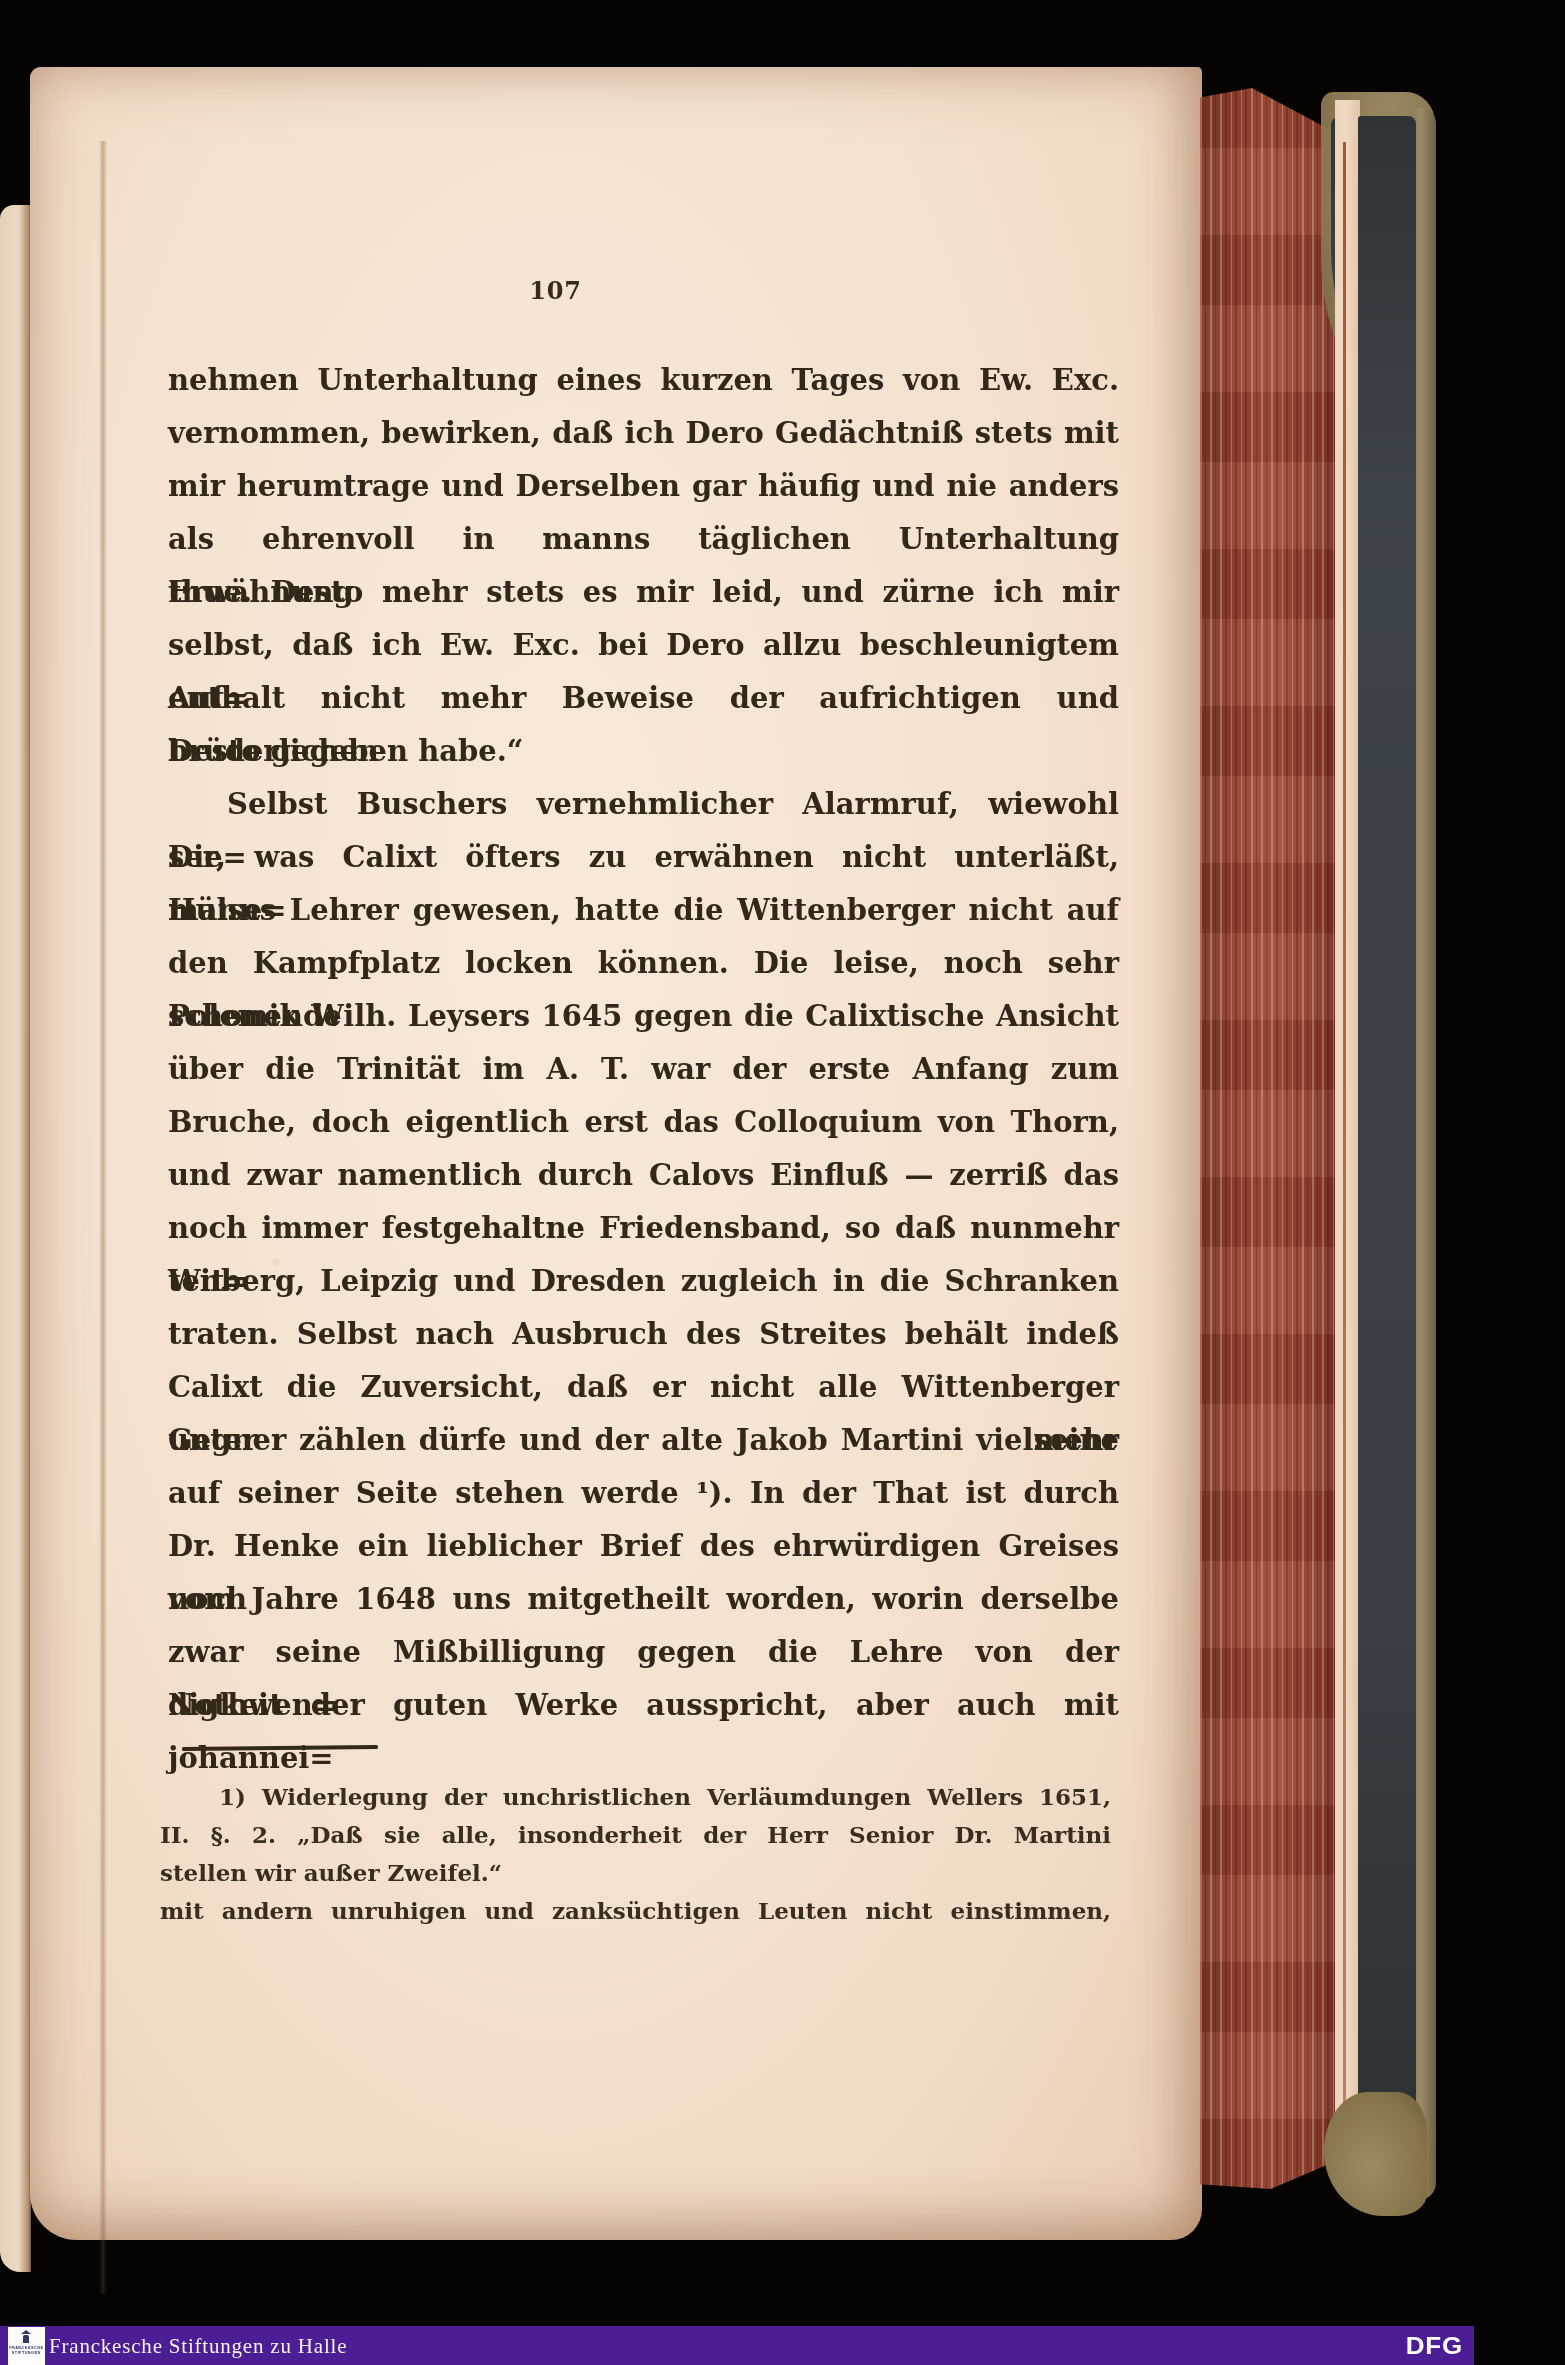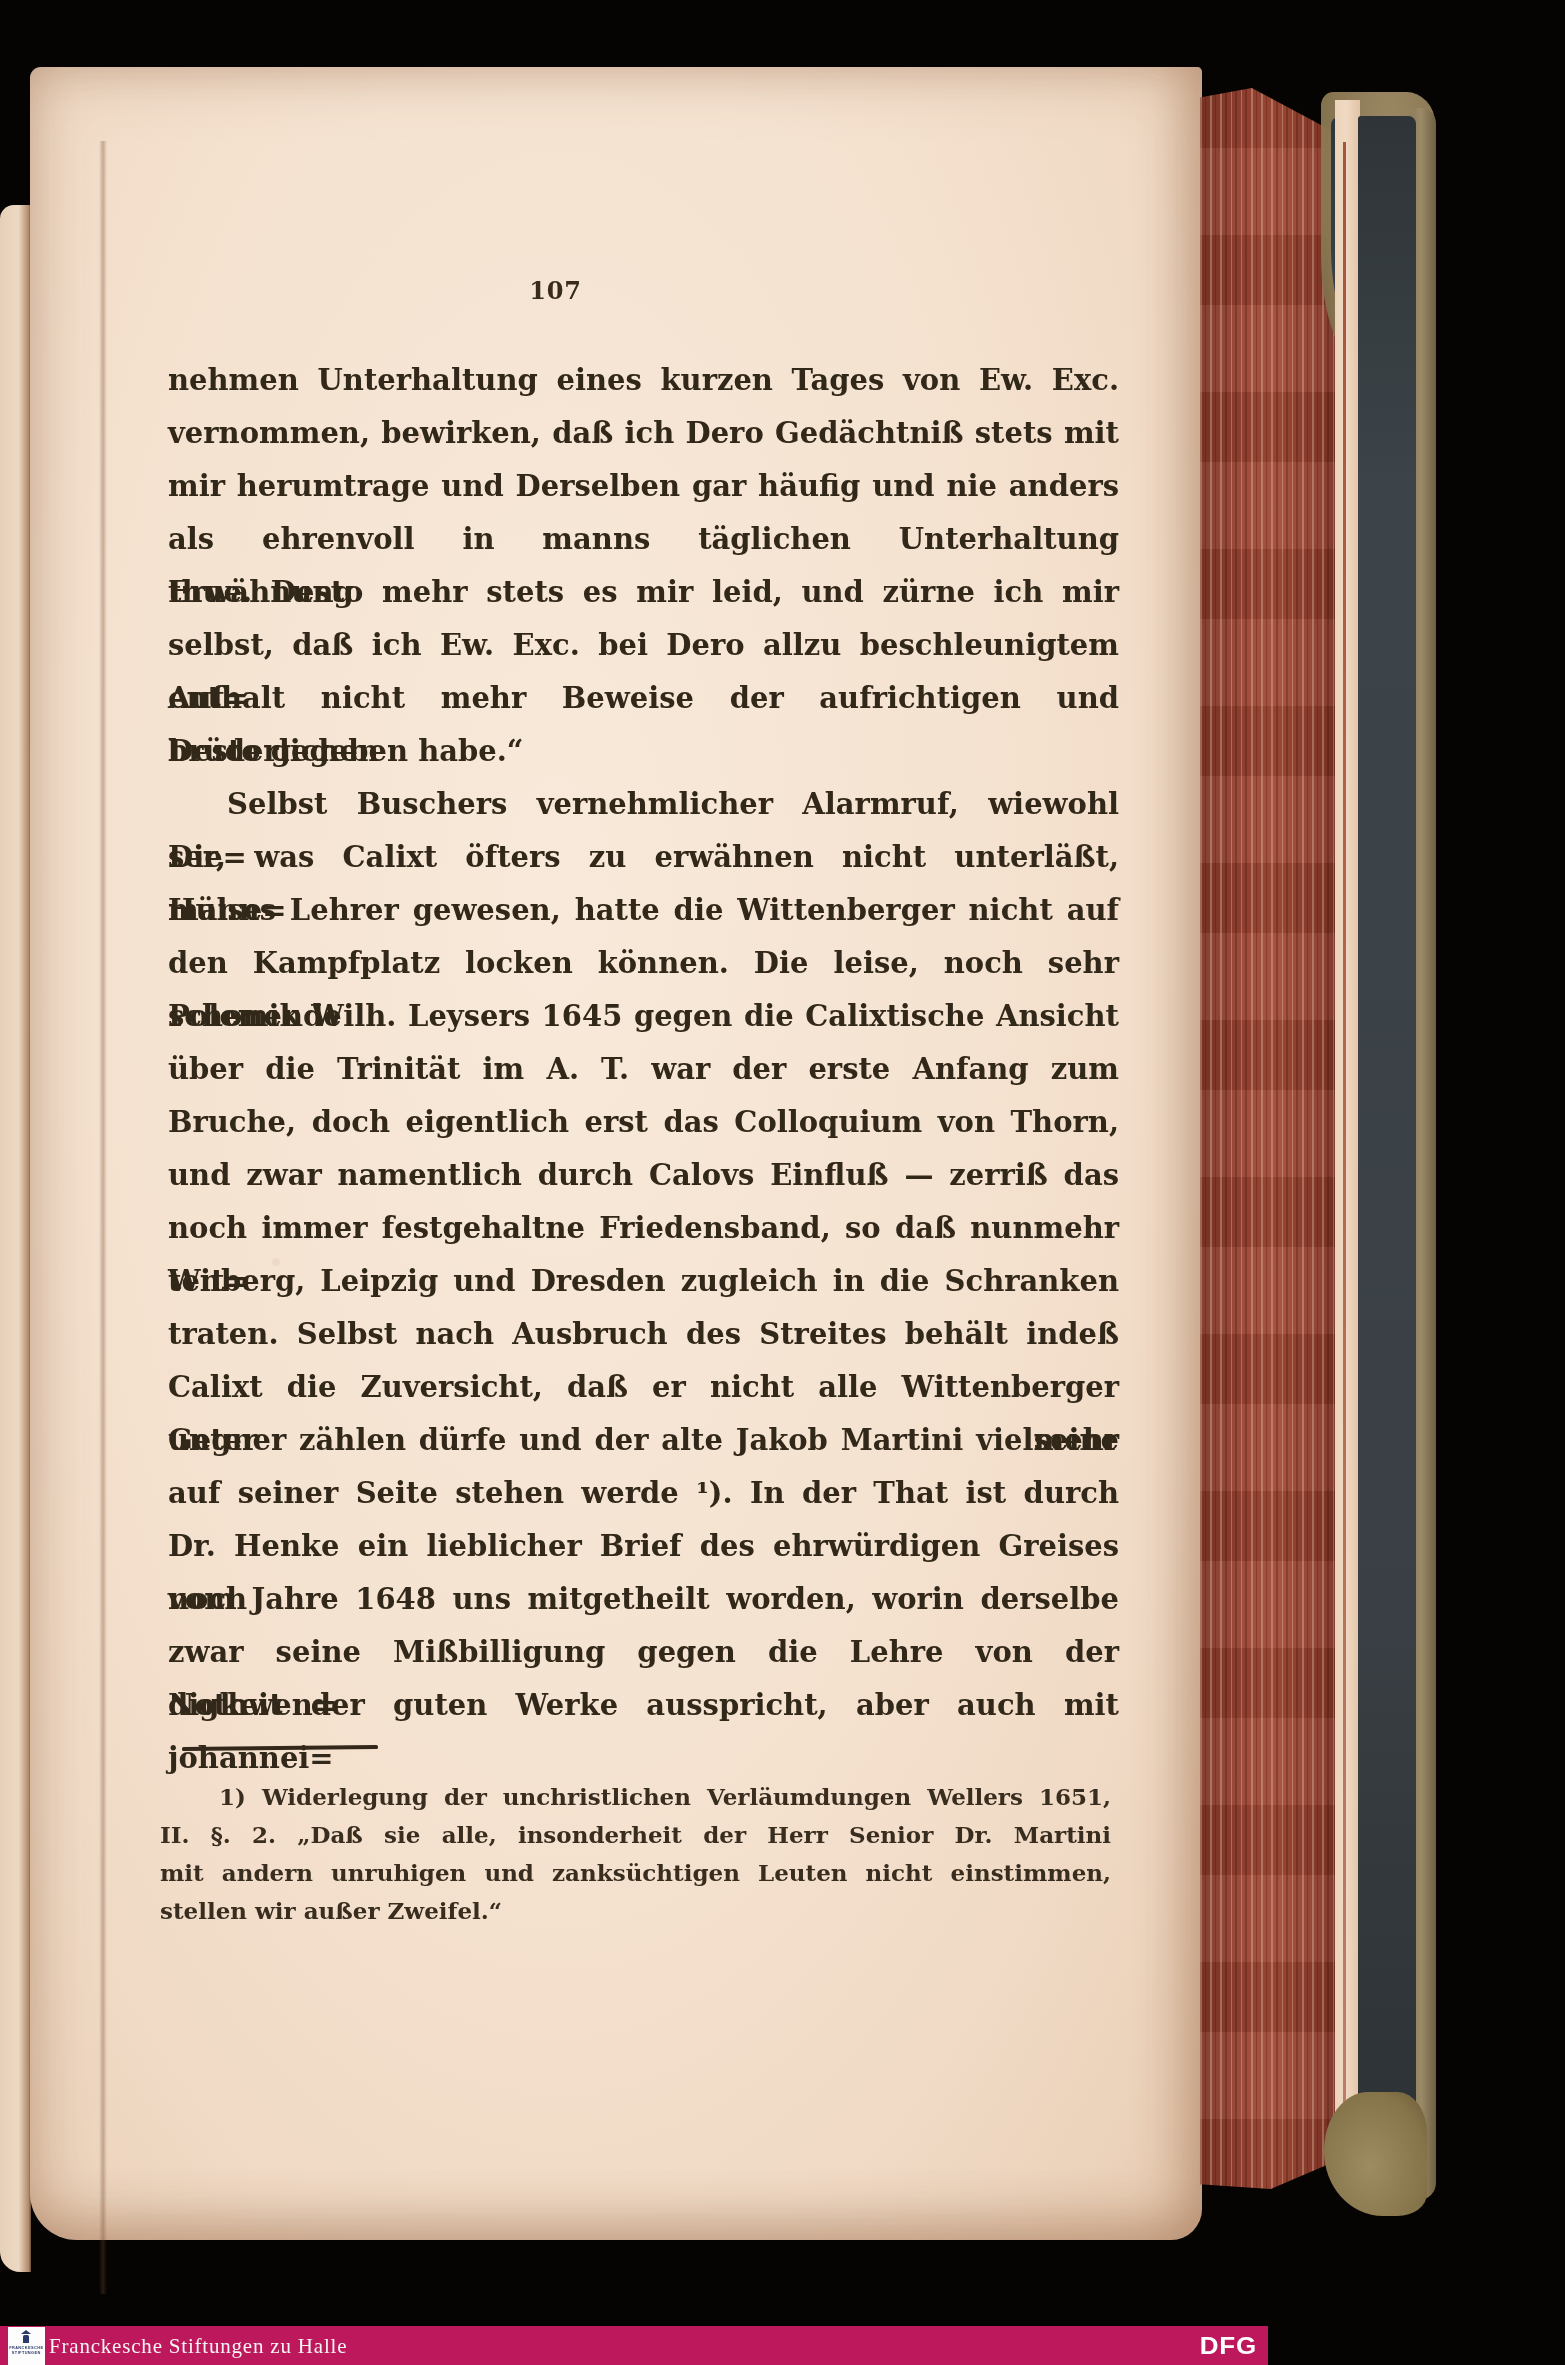--- a/index.html
+++ b/index.html
@@ -51,21 +51,21 @@
         font-size:24px;font-weight:bold;color:#372b1c;letter-spacing:0.8px;}
   .text-block{position:absolute;left:168px;top:354px;width:951px;color:#32281a;}
   .tl{height:53px;line-height:53px;font-size:29px;font-weight:bold;white-space:nowrap;}
   .jl{white-space:normal;text-align:justify;text-align-last:justify;}
   .ind{text-indent:59px;}
   .fnrule{position:absolute;left:182px;top:1746px;width:196px;height:3.9px;background:#33281a;
         transform:rotate(-.6deg);border-radius:1.6px;}
   .fn-block{position:absolute;left:160px;top:1778px;width:951px;color:#382d1e;}
   .fl{height:38px;line-height:38px;font-size:23px;font-weight:bold;}
   
-  .footer-bar{position:absolute;left:0;top:2326px;width:1268px;height:39px;background:#be185d;}
+  .footer-bar{position:absolute;left:0;top:2326px;width:1474px;height:39px;background:#4c1d95;}
   .logo-box{position:absolute;left:7.8px;top:0.8px;width:37px;height:38px;background:#fdfdfd;
         display:flex;flex-direction:column;align-items:center;justify-content:flex-start;padding-top:3.1px;box-sizing:border-box;}
   .logo-glyph{width:11px;height:14px;position:relative;}
   .logo-glyph .canopy{position:absolute;left:0;top:0;width:0;height:0;
         border-left:5.5px solid transparent;border-right:5.5px solid transparent;border-bottom:4.7px solid #2b3a6b;}
   .logo-glyph .body{position:absolute;left:2.3px;top:5.5px;width:6.3px;height:7.8px;background:#2b3a6b;border-radius:1.6px 1.6px 0 0;}
   .logo-text{font-family:"Liberation Sans",sans-serif;font-size:3.9px;line-height:4.7px;color:#2b3a6b;
         letter-spacing:0.4px;text-align:center;margin-top:2.3px;font-weight:bold;}
   .institution{position:absolute;left:49px;top:0;height:39px;line-height:41px;color:#f4f4f2;
         font-size:21px;font-family:"Liberation Serif",serif;letter-spacing:0.8px;}
@@ -123,22 +123,22 @@
     <div class="tl jl">vom Jahre 1648 uns mitgetheilt worden, worin derselbe</div>
     <div class="tl jl">zwar seine Mißbilligung gegen die Lehre von der Nothwen=</div>
     <div class="tl jl">digkeit der guten Werke ausspricht, aber auch mit johannei=</div>
   </div>
 
   <div class="fnrule"></div>
 
   <div class="fn-block">
     <div class="fl jl ind">1) Widerlegung der unchristlichen Verläumdungen Wellers 1651,</div>
     <div class="fl jl">II. §. 2. „Daß sie alle, insonderheit der Herr Senior Dr. Martini</div>
+    <div class="fl">stellen wir außer Zweifel.“</div>
     <div class="fl jl">mit andern unruhigen und zanksüchtigen Leuten nicht einstimmen,</div>
-    <div class="fl">stellen wir außer Zweifel.“</div>
   </div>
 
   <div class="footer-bar">
     <div class="logo-box">
       <div class="logo-glyph">
         <div class="canopy"></div>
           <div class="body"></div>
       </div>
       <div class="logo-text">
         <span>FRANCKESCHE</span><br>

